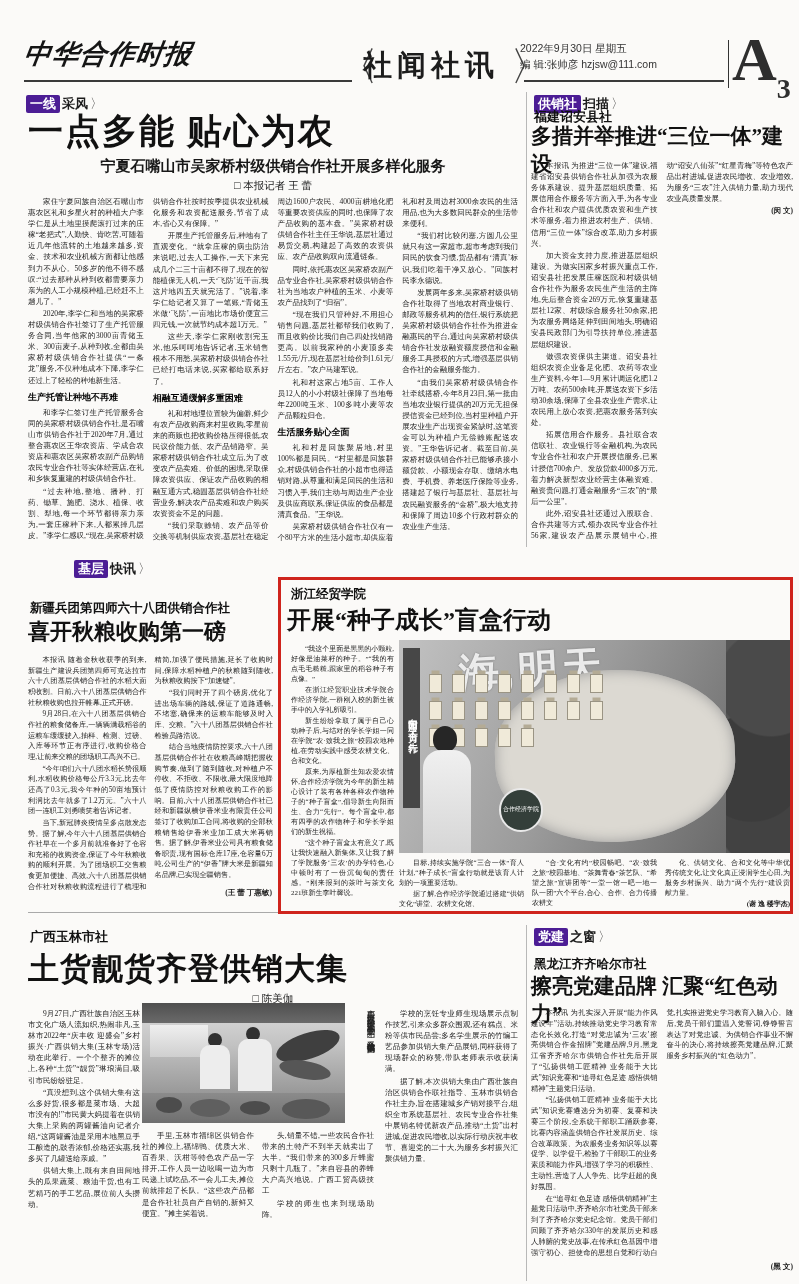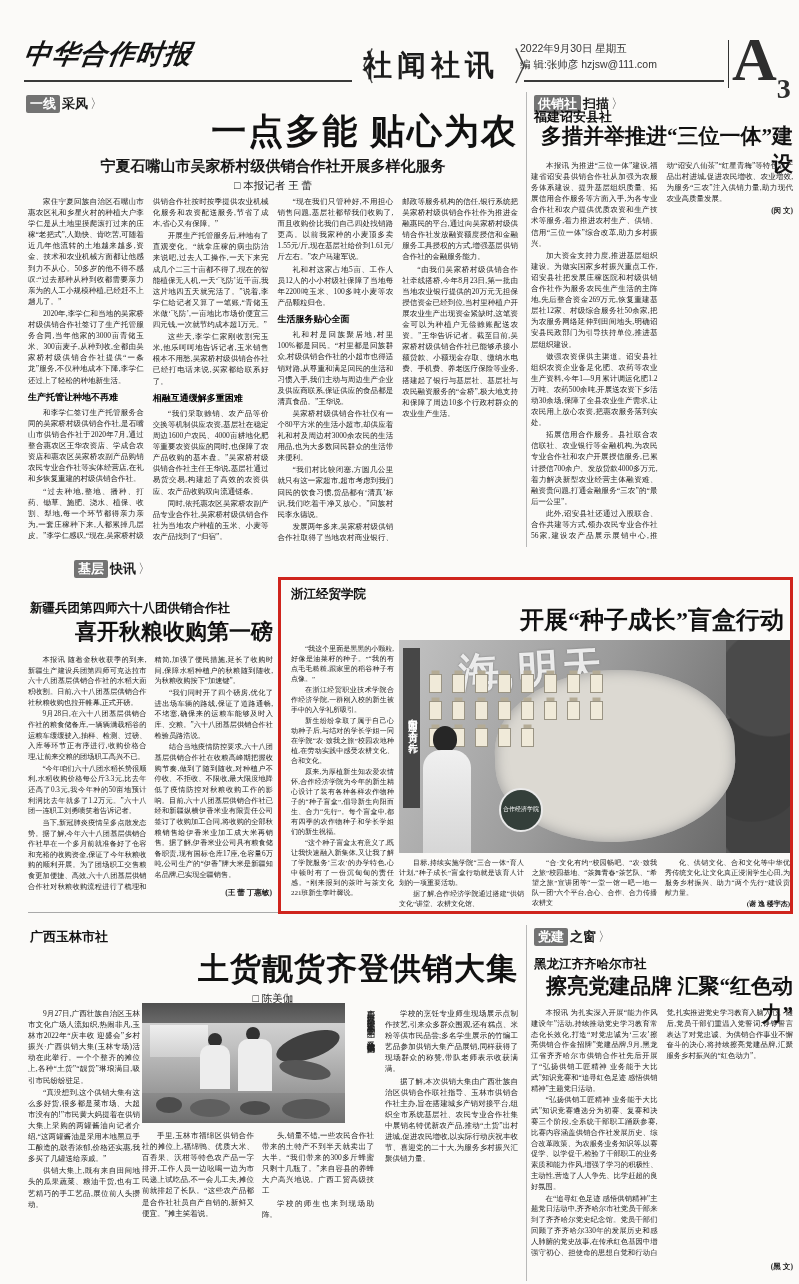--- a/index.html
+++ b/index.html
@@ -16,28 +16,28 @@
   .bracket{font-size:40px;font-weight:100;color:#444;line-height:36px;
            font-family:"Liberation Sans",sans-serif;}
   #date-block{left:520px;top:40px;width:200px;text-align:left;font-size:10.5px;line-height:16px;
               font-family:"Liberation Sans",sans-serif;color:#333;}
   #pageno-div{left:728px;top:40px;width:1px;height:48px;background:#333;}
   #pageno{left:732px;top:24px;width:64px;}
   #pageno .A{font-size:62px;font-weight:900;color:#2e2e2e;font-family:"Liberation Serif",serif;}
   #pageno .n{font-size:28px;font-weight:900;color:#2e2e2e;vertical-align:-18px;}
   
   .sec-head{font-family:"Liberation Sans",sans-serif;font-size:13px;font-weight:700;}
-  .sec-head .tag{background:#737373;color:#fff;padding:1px 4px 2px;border-radius:2px;margin-right:2px;}
+  .sec-head .tag{background:#4c1d95;color:#fff;padding:1px 4px 2px;border-radius:2px;margin-right:2px;}
   .sec-head .arrow{font-weight:400;color:#555;margin-left:2px;}
   
   .vline{width:1px;background:#b8b8b8;}
   .hline{height:1px;background:#a9a9a9;}
   
   .kicker{font-family:"Liberation Sans",sans-serif;font-weight:700;font-size:13px;color:#111;}
-  .headline{font-weight:900;text-align:right;color:#111;font-family:"Liberation Serif",serif;}
+  .headline{font-weight:900;text-align:left;color:#111;font-family:"Liberation Serif",serif;}
   .subhead{font-family:"Liberation Sans",sans-serif;font-weight:700;text-align:center;color:#181818;}
   .byline{text-align:center;font-size:10.5px;color:#222;font-family:"Liberation Sans",sans-serif;}
   .body-cols{font-size:7.5px;line-height:1.48;text-align:justify;color:#232323;
              column-fill:auto;overflow:hidden;}
   .body-cols p{margin:0 0 1px;text-indent:2em;}
   .body-cols h4{font-size:9px;margin:5px 0 3px;text-indent:0;
                 font-family:"Liberation Sans",sans-serif;color:#000;}
   .body-cols .sign,.sign{text-align:right;font-weight:700;text-indent:0;}
   
   #zj-box{left:278px;top:577px;width:515px;height:337px;border:3px solid #cf241d;background:#fbfaf8;box-sizing:border-box;}
@@ -118,20 +118,21 @@
   <div class="abs byline" style="left:28px;top:179px;width:490px;">□ 本报记者 王 蕾</div>
   <div class="abs body-cols" style="left:28px;top:196px;width:490px;height:350px;column-count:4;column-gap:9px;">
       <p>家住宁夏回族自治区石嘴山市惠农区礼和乡星火村的种植大户李学仁是从土地里摸爬滚打过来的庄稼“老把式”,人勤快、肯吃苦,可随着近几年他流转的土地越来越多,资金、技术和农业机械方面都让他感到力不从心。50多岁的他不得不感叹:“过去那种从种到收都需要亲力亲为的人工小规模种植,已经赶不上趟儿了。”</p>
       <p>2020年,李学仁和当地的吴家桥村级供销合作社签订了生产托管服务合同,当年他家的3000亩青储玉米、300亩麦子,从种到收,全都由吴家桥村级供销合作社提供“一条龙”服务,不仅种地成本下降,李学仁还过上了轻松的种地新生活。</p>
       <h4>生产托管让种地不再难</h4>
       <p>和李学仁签订生产托管服务合同的吴家桥村级供销合作社,是石嘴山市供销合作社于2020年7月,通过整合惠农区王华农资店、学成合农资店和惠农区吴家桥农副产品购销农民专业合作社等实体经营店,在礼和乡恢复重建的村级供销合作社。</p>
       <p>“过去种地,整地、播种、打药、锄草、施肥、浇水、植保、收割、犁地,每一个环节都得亲力亲为,一套庄稼种下来,人都累掉几层皮。”李学仁感叹,“现在,吴家桥村级供销合作社按时按季提供农业机械化服务和农资配送服务,节省了成本,省心又有保障。”</p>
       <p>开展生产托管服务后,种地有了直观变化。“就拿庄稼的病虫防治来说吧,过去人工操作,一天下来完成几个二三十亩都不得了,现在的智能植保无人机,一天‘飞防’近千亩,我这片地四五天就完活了。”说着,李学仁给记者又算了一笔账,“青储玉米做‘飞防’,一亩地比市场价便宜三四元钱,一次就节约成本超1万元。”</p>
       <p>这些天,李学仁家刚收割完玉米,他乐呵呵地告诉记者,玉米销售根本不用愁,吴家桥村级供销合作社已经打电话来说,买家都给联系好了。</p>
       <h4>相融互通缓解多重困难</h4>
+      <p>礼和村地理位置较为偏僻,鲜少有农产品收购商来村里收购,零星前来的商贩也把收购价格压得很低,农民议价能力低、农产品销路窄。吴家桥村级供销合作社成立后,为了改变农产品卖难、价低的困境,采取保障农资供应、保证农产品收购的相融互通方式,稳固基层供销合作社经营业务,解决农产品卖难和农户购买农资资金不足的问题。</p>
       <p>“我们采取赊销、农产品等价交换等机制供应农资,基层社在稳定周边1600户农民、4000亩耕地化肥等重要农资供应的同时,也保障了农产品收购的基本盘。”吴家桥村级供销合作社主任王华说,基层社通过易货交易,构建起了高效的农资供应、农产品收购双向流通链条。</p>
       <p>同时,依托惠农区吴家桥农副产品专业合作社,吴家桥村级供销合作社为当地农户种植的玉米、小麦等农产品找到了“归宿”。</p>
       <p>“现在我们只管种好,不用担心销售问题,基层社都帮我们收购了,而且收购价比我们自己四处找销路更高。以前我家种的小麦顶多卖1.55元/斤,现在基层社给价到1.61元/斤左右。”农户马建军说。</p>
       <p>礼和村这家占地5亩、工作人员12人的小小村级社保障了当地每年2200吨玉米、100多吨小麦等农产品颗粒归仓。</p>
       <h4>生活服务贴心全面</h4>
       <p>礼和村是回族聚居地,村里100%都是回民。“村里都是回族群众,村级供销合作社的小超市也得适销对路,从尊重和满足回民的生活和习惯入手,我们主动与周边生产企业及供应商联系,保证供应的食品都是清真食品。”王华说。</p>
       <p>吴家桥村级供销合作社仅有一个80平方米的生活小超市,却供应着礼和村及周边村3000余农民的生活用品,也为大多数回民群众的生活带来便利。</p>
       <p>“我们村比较闭塞,方圆几公里就只有这一家超市,超市考虑到我们回民的饮食习惯,货品都有‘清真’标识,我们吃着干净又放心。”回族村民李永德说。</p>
       <p>发展两年多来,吴家桥村级供销合作社取得了当地农村商业银行、邮政等服务机构的信任,银行系统把吴家桥村级供销合作社作为推进金融惠民的平台,通过向吴家桥村级供销合作社发放融资额度授信和金融服务工具授权的方式,增强基层供销合作社的金融服务能力。</p>
       <p>“由我们吴家桥村级供销合作社牵线搭桥,今年8月23日,第一批由当地农业银行提供的20万元无担保授信资金已经到位,当村里种植户开展农业生产出现资金紧缺时,这笔资金可以为种植户无偿赊账配送农资。”王华告诉记者。截至目前,吴家桥村级供销合作社已能够承接小额贷款、小额现金存取、缴纳水电费、手机费、养老医疗保险等业务,搭建起了银行与基层社、基层社与农民融资服务的“金桥”,极大地支持和保障了周边10多个行政村群众的农业生产生活。</p>

